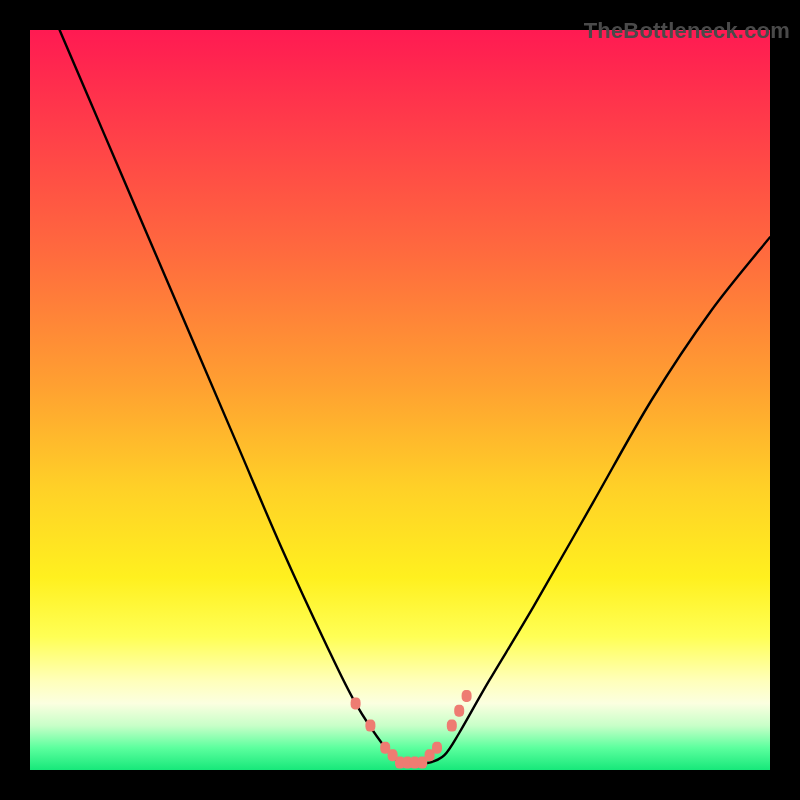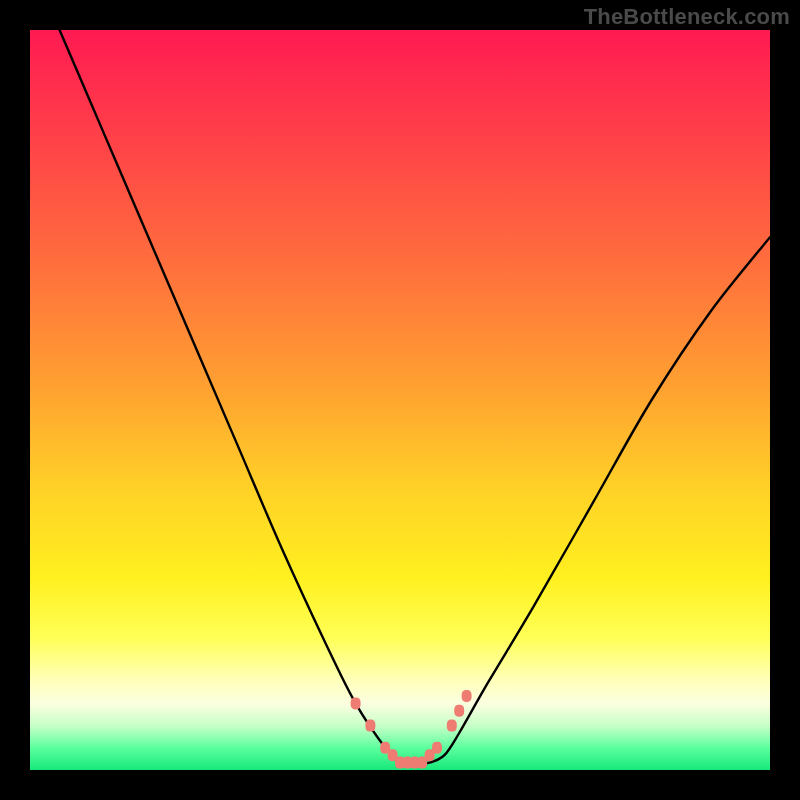--- a/index.html
+++ b/index.html
@@ -42,21 +42,21 @@
   }
   .overlay-svg {
     position: absolute;
     left: 0;
     top: 0;
     width: 740px;
     height: 740px;
   }
   .watermark {
     position: absolute;
-    top: 4px;
+    top: 18px;
     right: 10px;
     font-size: 22px;
     font-weight: 600;
     color: #4a4a4a;
     letter-spacing: 0.2px;
     user-select: none;
     text-align: center;
   }
 </style>
 </head>

